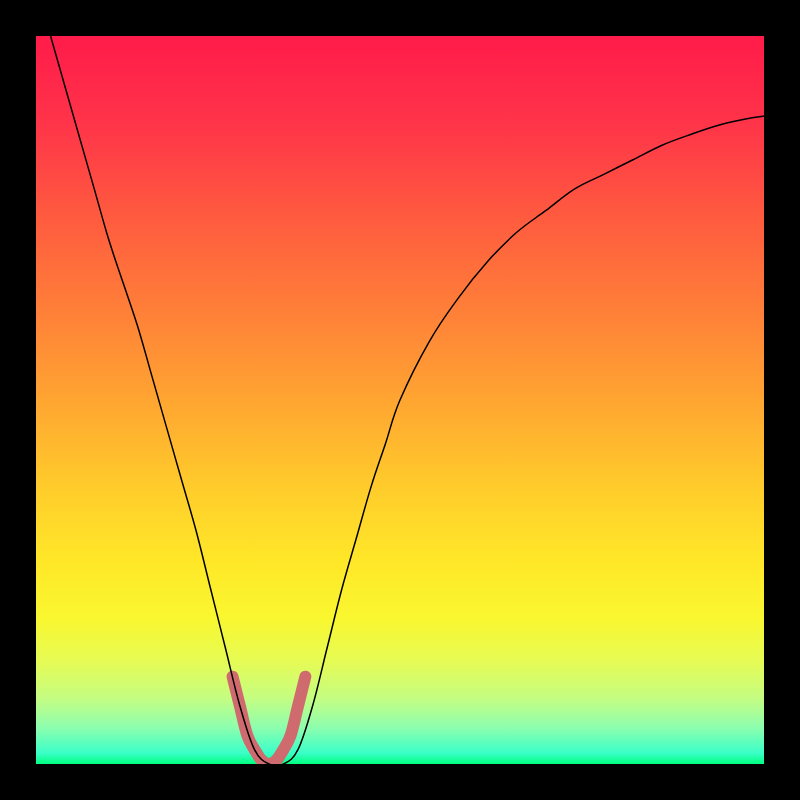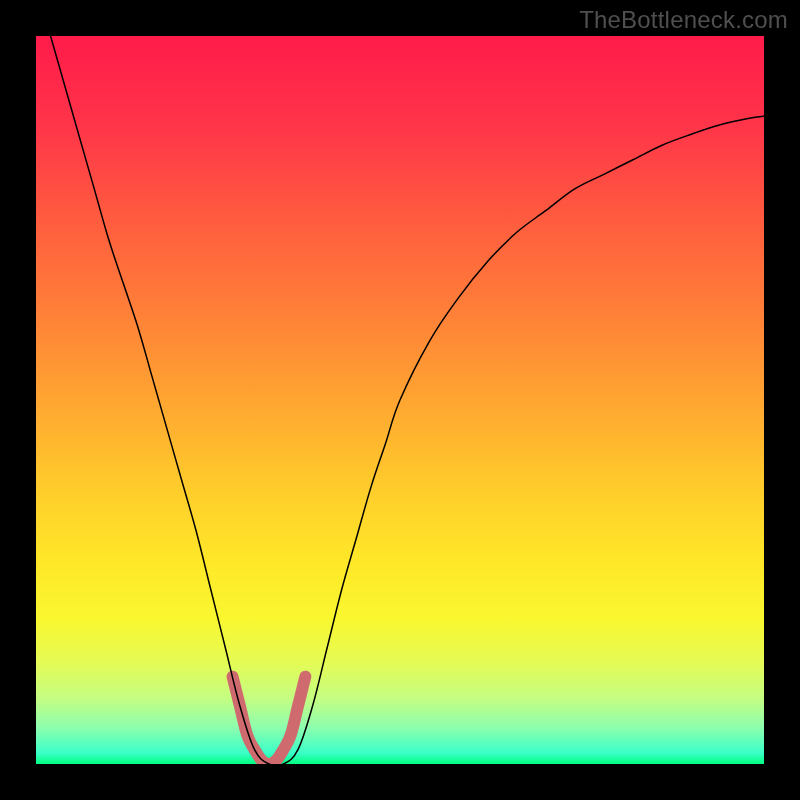--- a/index.html
+++ b/index.html
@@ -35,21 +35,20 @@
     font-size: 24px;
     font-weight: 500;
     letter-spacing: 0.2px;
   }
   svg { display: block; }
 </style>
 </head>
 <body>
 
 <div class="frame">
-  <div class="watermark">TheBottleneck.com</div>
   <div class="plot">
     <svg id="chart-svg" width="728" height="728" viewBox="0 0 728 728">
         <defs>
           <linearGradient id="bg-grad" x1="0" y1="0" x2="0" y2="1">
             <stop offset="0%" stop-color="#ff1b4a"></stop>
             <stop offset="12%" stop-color="#ff3449"></stop>
             <stop offset="25%" stop-color="#ff5b3f"></stop>
             <stop offset="38%" stop-color="#ff8038"></stop>
             <stop offset="50%" stop-color="#ffa531"></stop>
             <stop offset="62%" stop-color="#ffcc2b"></stop>

